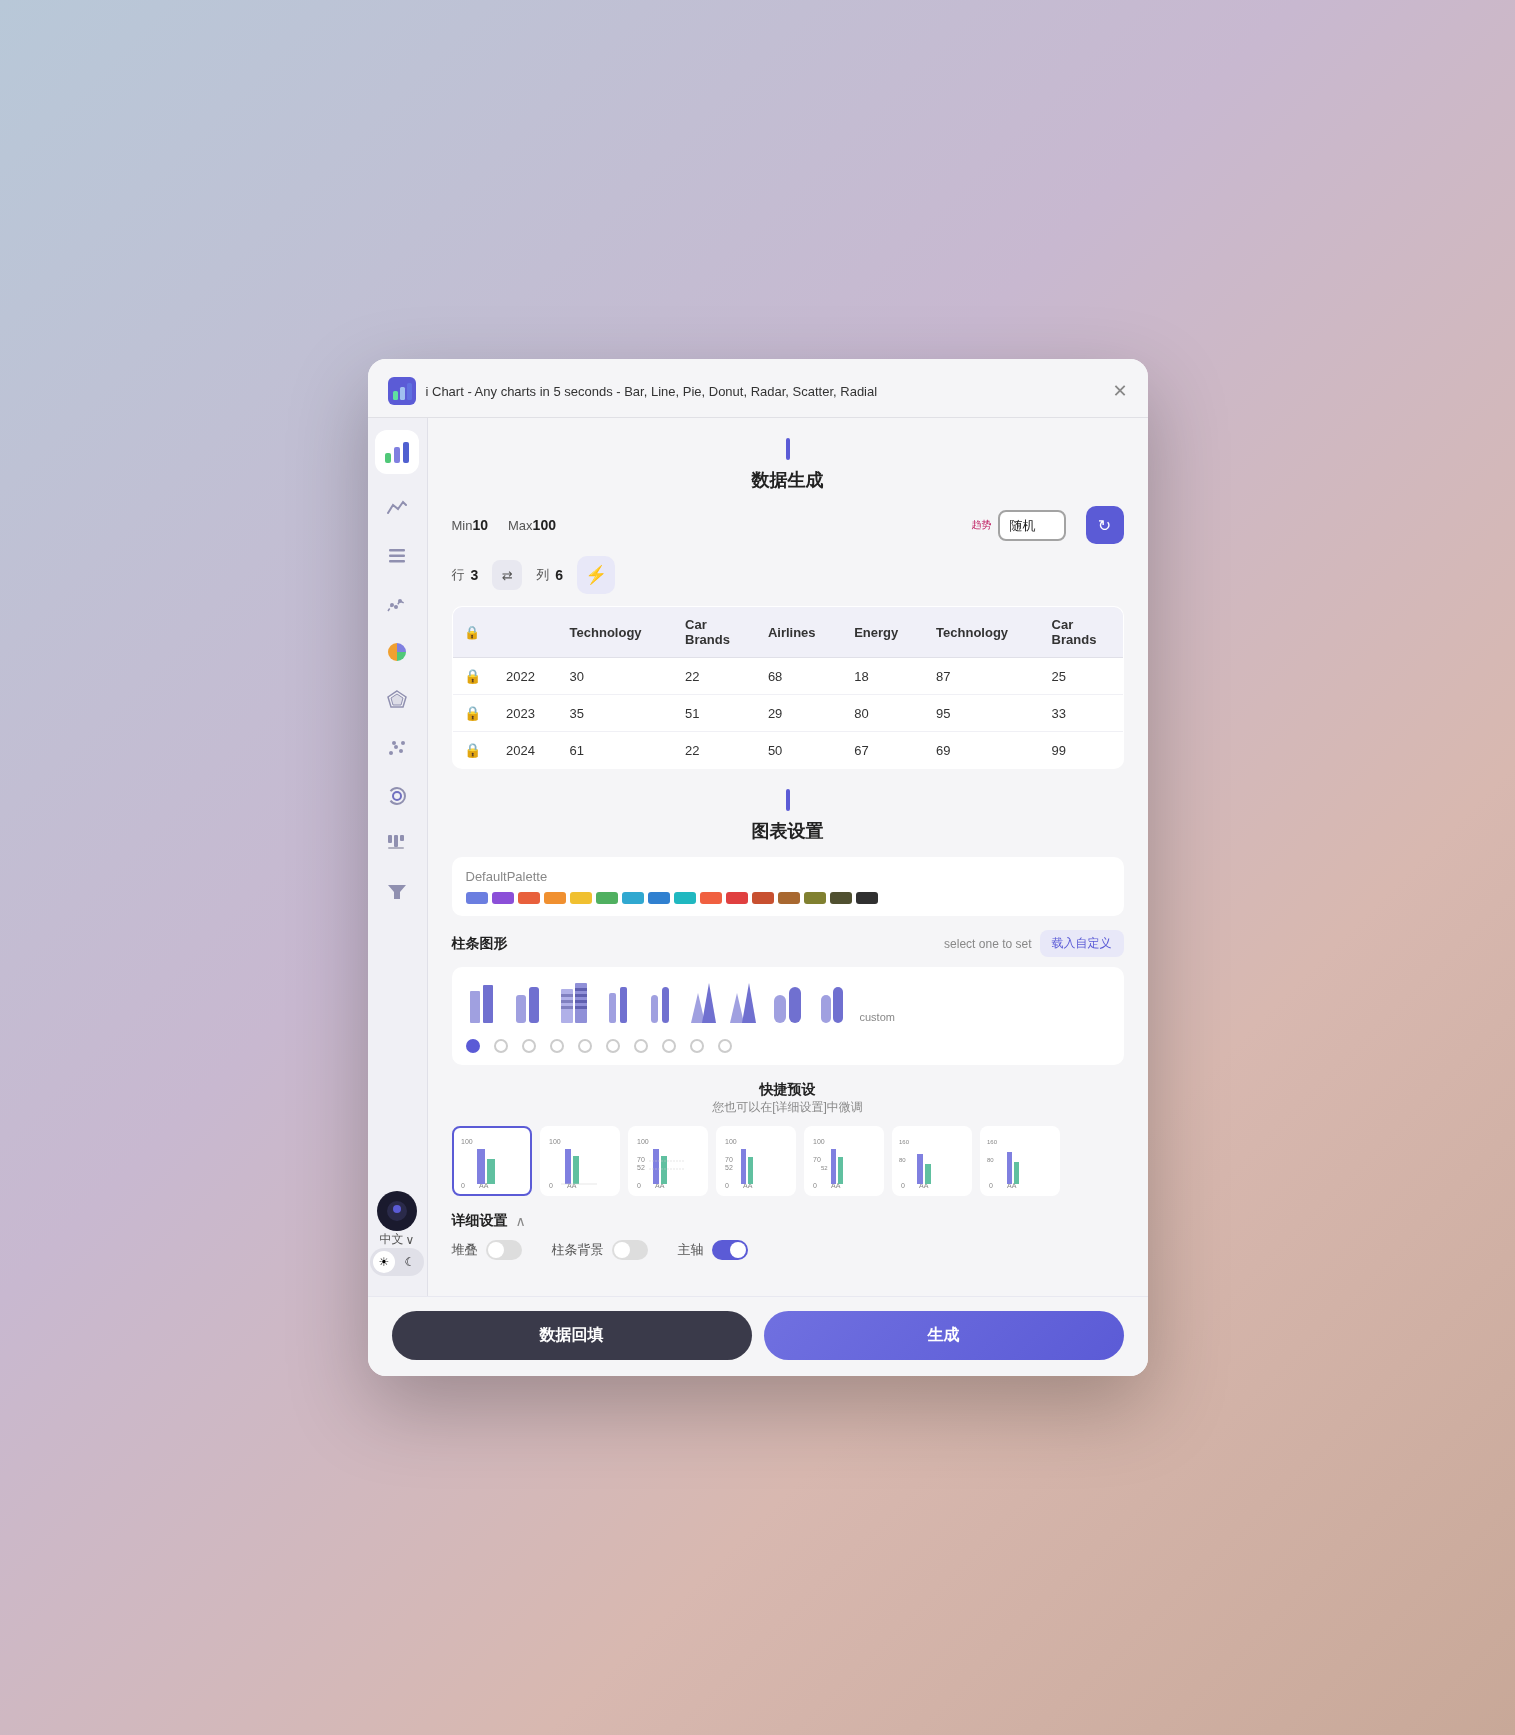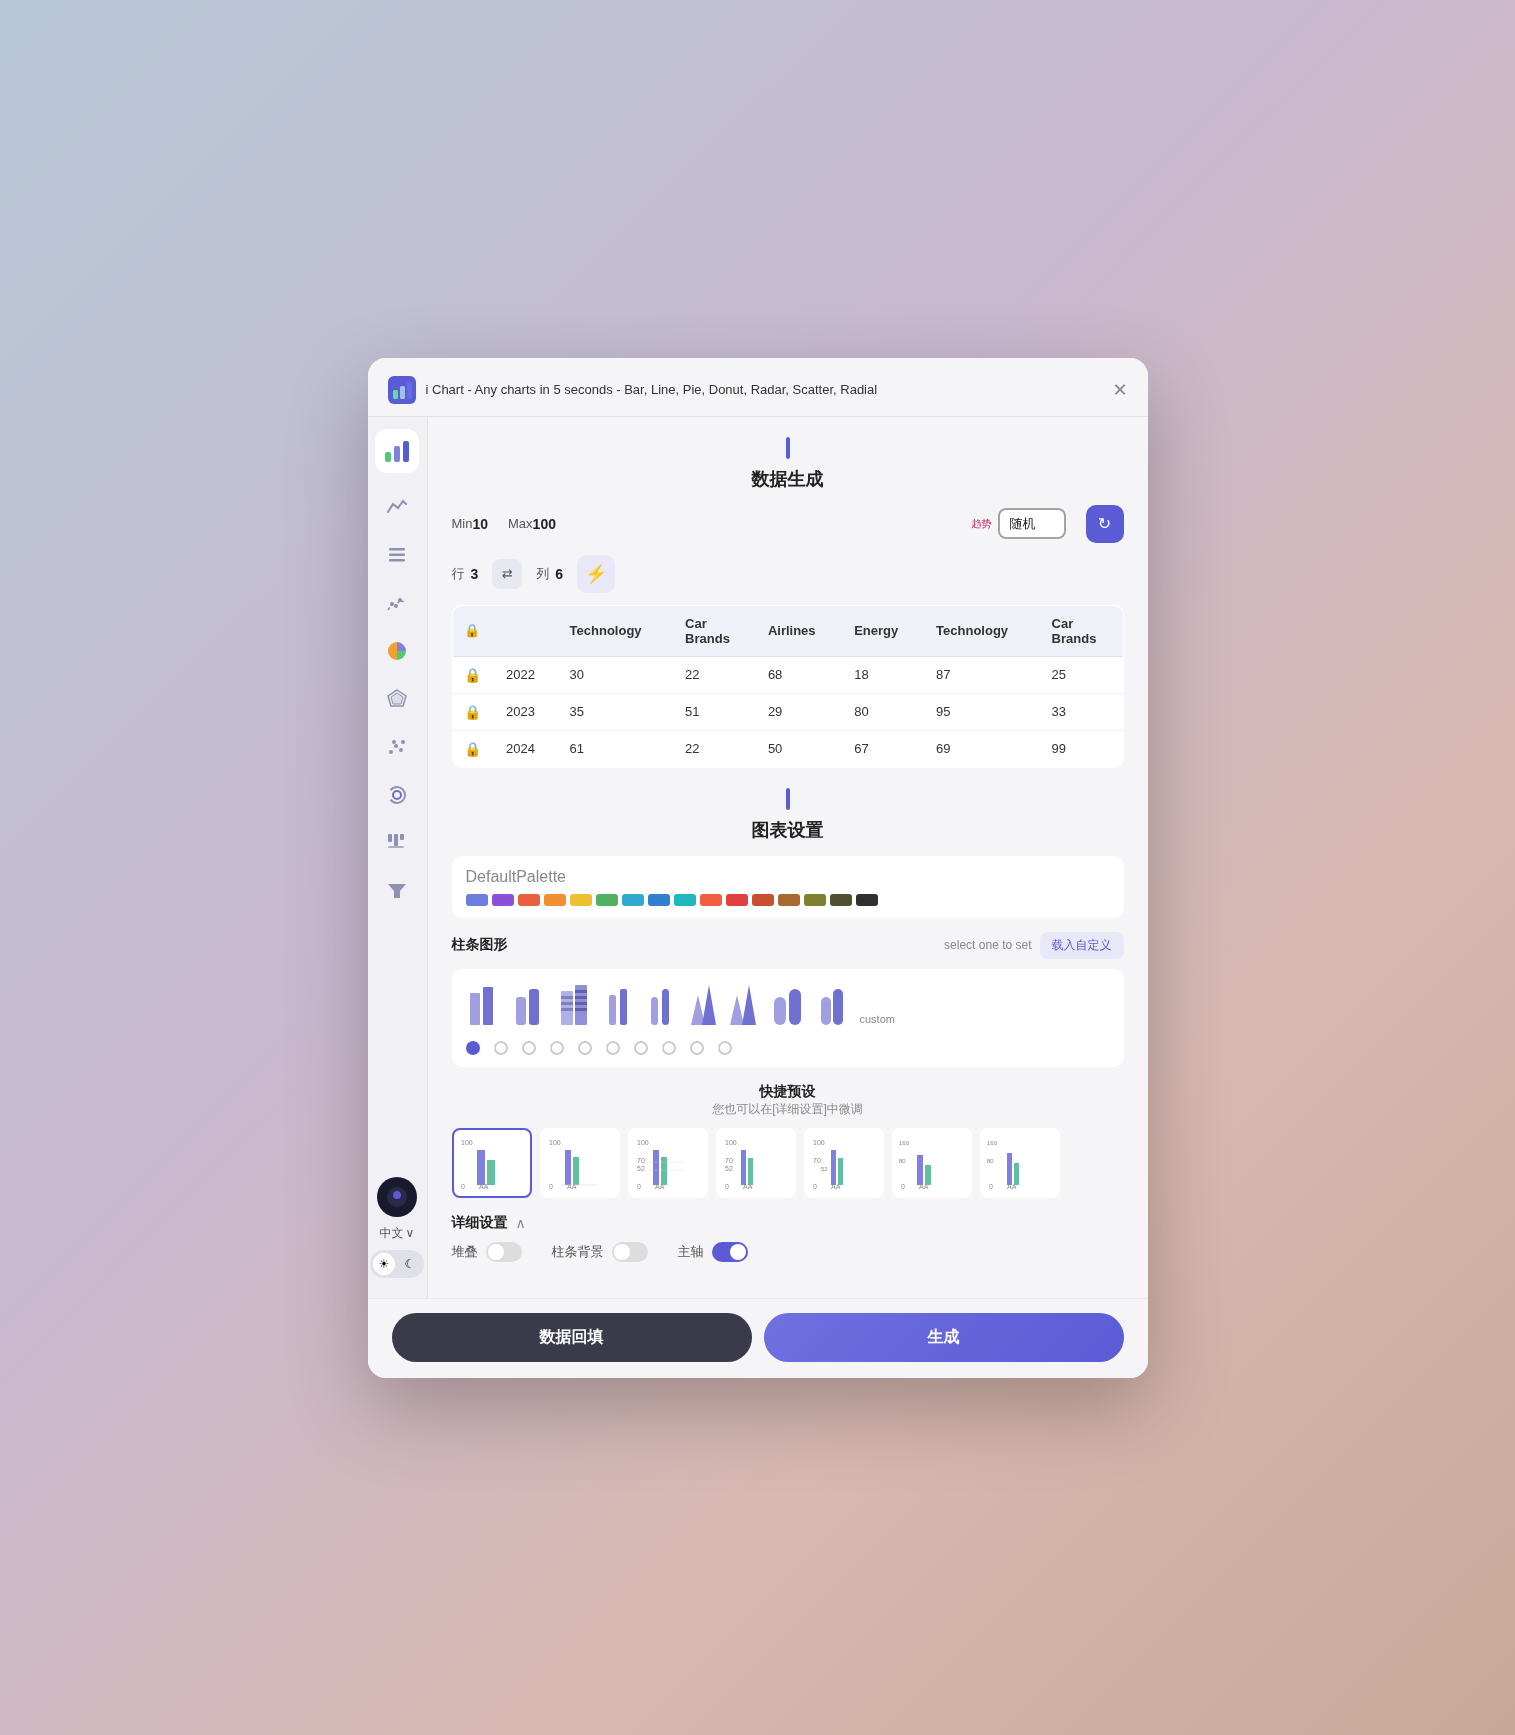--- a/index.html
+++ b/index.html
@@ -86,21 +86,21 @@
       justify-content: center;
       cursor: pointer;
       color: #888;
       font-size: 18px;
     }
     .sidebar-bottom {
       margin-top: auto;
       display: flex;
       flex-direction: column;
       align-items: center;
-      gap: 8px;
+      gap: 0;
       padding-bottom: 8px;
     }
     .sidebar-avatar {
       width: 40px;
       height: 40px;
       background: #1a1a2e;
       border-radius: 50%;
       display: flex;
       align-items: center;
       justify-content: center;
@@ -281,21 +281,21 @@
     .lock-icon { font-size: 14px; }
     
     .chart-section { margin-bottom: 16px; }
     .palette-container {
       background: white;
       border-radius: 10px;
       padding: 12px 14px;
       margin-bottom: 14px;
     }
     .palette-name {
-      font-size: 16px;
+      font-size: 13px;
       color: #888;
       margin-bottom: 8px;
     }
     .palette-colors {
       display: flex;
       gap: 4px;
     }
     .color-swatch {
       width: 22px;
       height: 12px;

